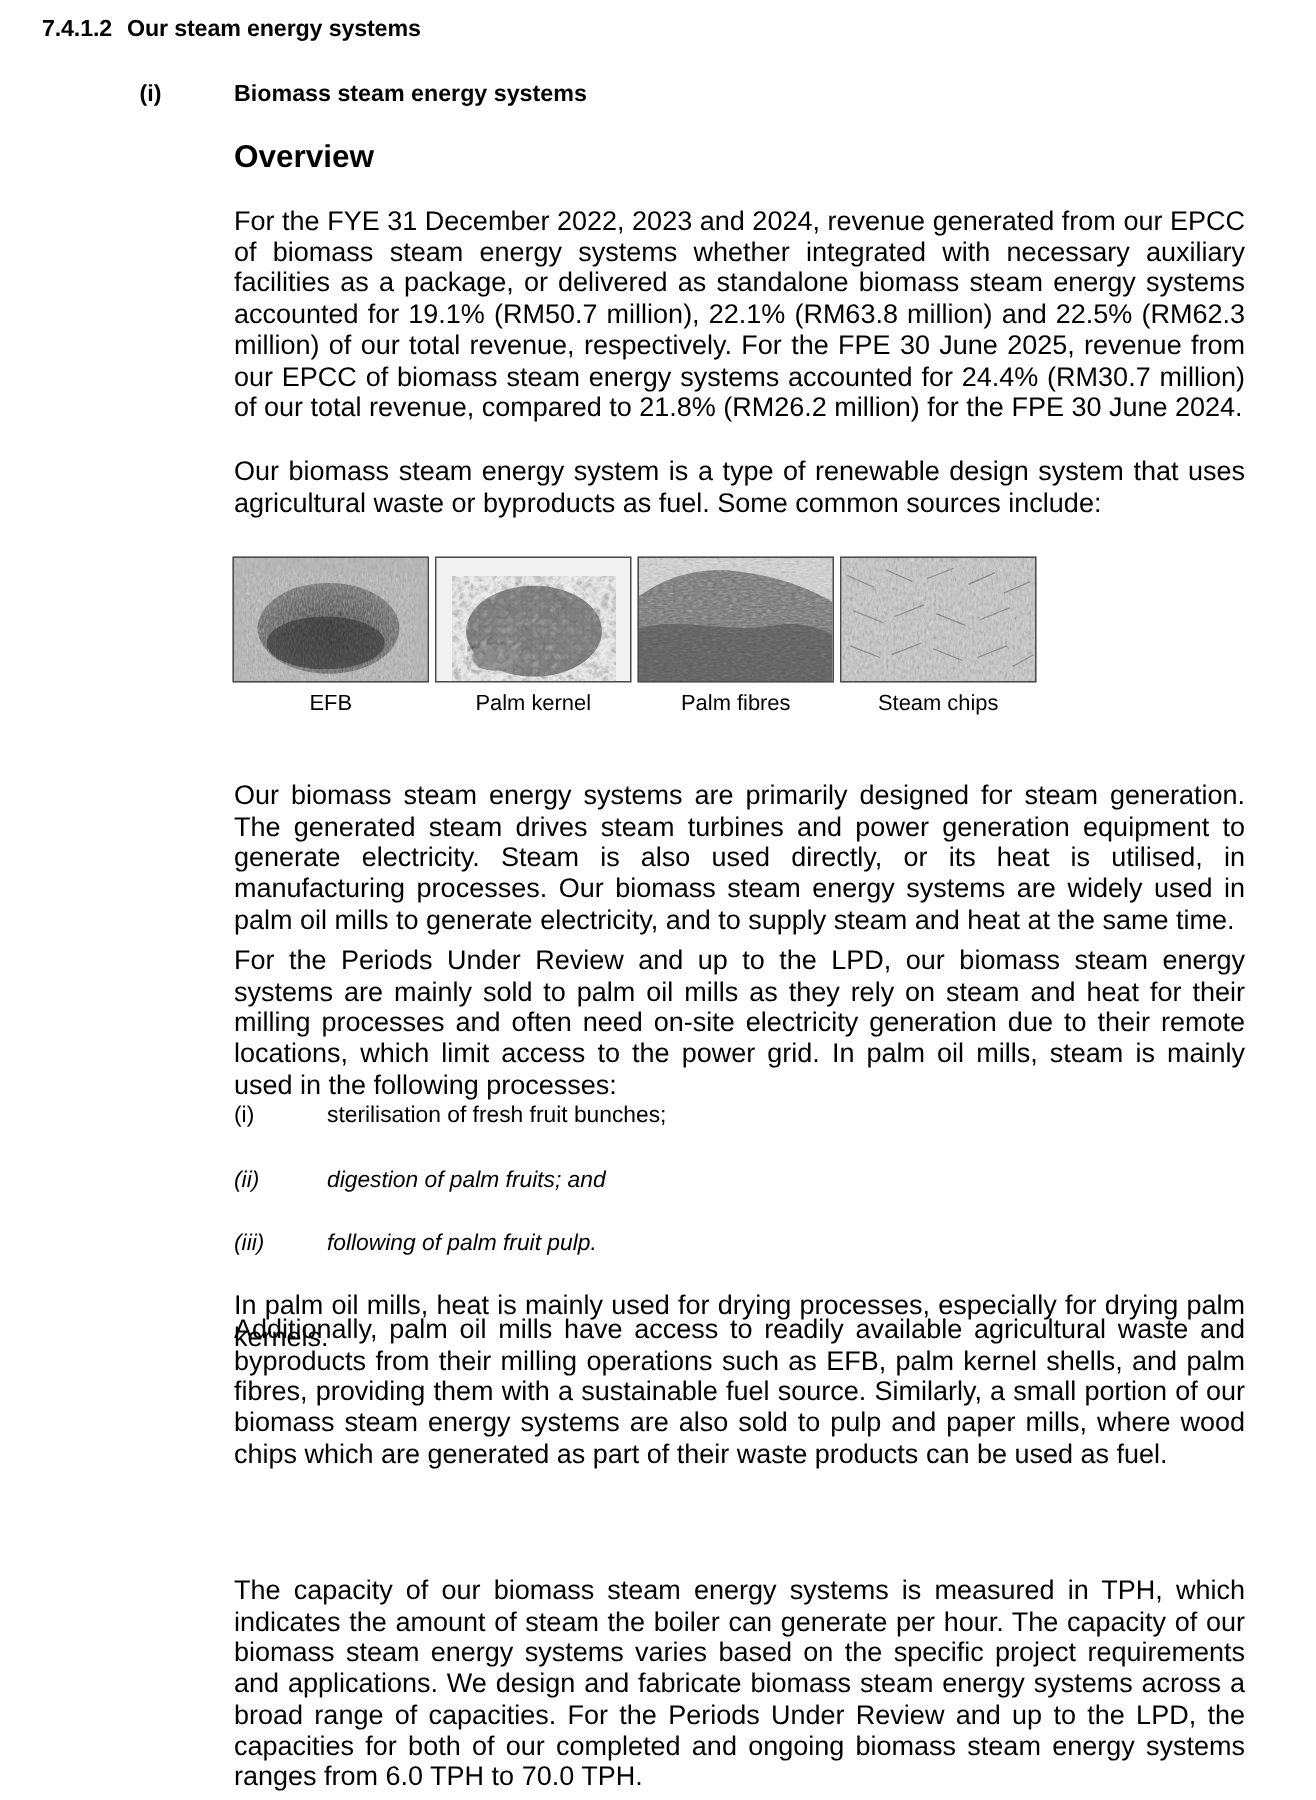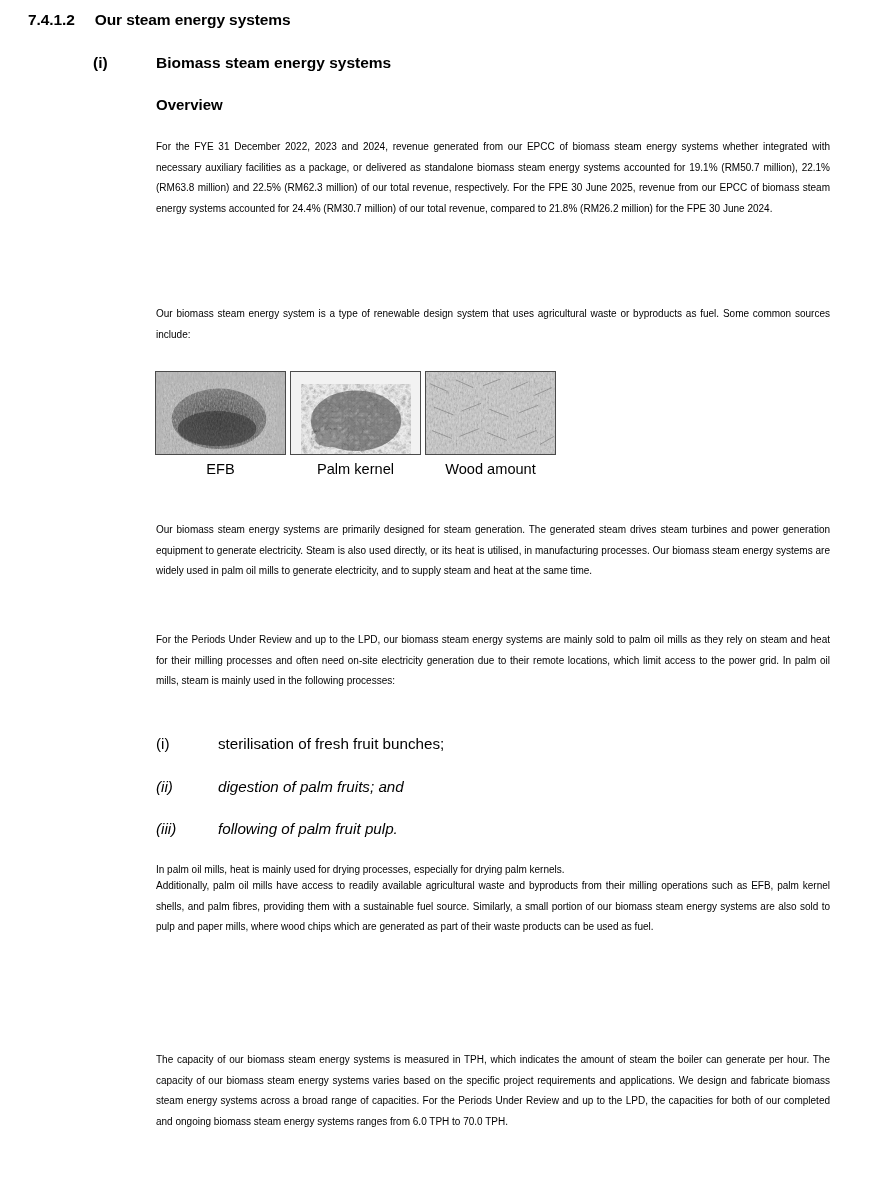--- a/index.html
+++ b/index.html
@@ -29,21 +29,21 @@
     left: 28px;
     top: 10px;
     width: 802px;
     font-size: 15.5px;
     font-weight: bold;
     letter-spacing: -0.1px;
     line-height: 20px;
   }
   .section-heading .num {
     display: inline-block;
-    margin-right: 20px;
+    margin-right: 10px;
   }
 
   
   .subsection {
     position: absolute;
     left: 93px;
     top: 53px;
     width: 737px;
     font-size: 15.5px;
     font-weight: bold;
@@ -53,31 +53,31 @@
     display: inline-block;
     width: 63px;
   }
 
   
   .overview-heading {
     position: absolute;
     left: 156px;
     top: 95px;
     width: 674px;
-    font-size: 15px;
+    font-size: 21px;
     font-weight: bold;
     line-height: 20px;
   }
 
   
   .body-col {
     position: absolute;
     left: 156px;
     width: 674px;
-    font-size: 10px;
+    font-size: 18px;
     line-height: 20.7px;
   }
   p.para {
     margin: 0;
     text-align: justify;
     text-justify: inter-word;
   }
 
   
   .figures {
@@ -209,20 +209,37 @@
           <rect x="0" y="0" width="131" height="84" fill="#f2f2f2"></rect>
           <ellipse cx="66" cy="50" rx="46" ry="31" fill="#7e7e7e"></ellipse>
           <ellipse cx="66" cy="50" rx="46" ry="31" filter="url(#gr2)" opacity="0.8"></ellipse>
           <ellipse cx="40" cy="68" rx="16" ry="9" fill="#8c8c8c"></ellipse>
           <ellipse cx="40" cy="68" rx="16" ry="9" filter="url(#gr2)" opacity="0.7"></ellipse>
         </svg>
       </div>
       <div class="fig-caption">Palm kernel</div>
     </div>
 
+    <div class="figure">
+      <div class="fig-frame">
+        <svg viewBox="0 0 131 84" preserveAspectRatio="none" aria-hidden="true">
+          <defs>
+            <filter id="gr3">
+              <feTurbulence type="fractalNoise" baseFrequency="0.3 0.75" numOctaves="5" seed="41"></feTurbulence>
+              <feColorMatrix type="saturate" values="0"></feColorMatrix>
+            </filter>
+          </defs>
+          <rect x="0" y="0" width="131" height="84" fill="#d8d8d8"></rect>
+          <path d="M0,84 L0,26 C20,12 42,6 66,9 C92,12 114,20 131,30 L131,84 Z" fill="#6f6f6f"></path>
+          <rect x="0" y="0" width="131" height="84" filter="url(#gr3)" opacity="0.62"></rect>
+          <path d="M0,84 L0,48 C30,40 60,52 92,46 C110,43 122,48 131,52 L131,84 Z" fill="#4a4a4a" opacity="0.5"></path>
+        </svg>
+      </div>
+      <div class="fig-caption">Palm fibres</div>
+    </div>
 
     <div class="figure">
       <div class="fig-frame" style="background:#cfcfcf;">
         <svg viewBox="0 0 131 84" preserveAspectRatio="none" aria-hidden="true">
           <defs>
             <filter id="gr4">
               <feTurbulence type="fractalNoise" baseFrequency="0.62 0.3" numOctaves="4" seed="11"></feTurbulence>
               <feColorMatrix type="saturate" values="0"></feColorMatrix>
               <feComponentTransfer>
                   <feFuncA type="linear" slope="0.9"></feFuncA>
@@ -242,21 +259,21 @@
             <line x1="64" y1="38" x2="84" y2="46"></line>
             <line x1="94" y1="42" x2="114" y2="34"></line>
             <line x1="6" y1="60" x2="26" y2="68"></line>
             <line x1="34" y1="66" x2="54" y2="58"></line>
             <line x1="62" y1="62" x2="82" y2="70"></line>
             <line x1="92" y1="68" x2="112" y2="60"></line>
             <line x1="116" y1="74" x2="130" y2="66"></line>
           </g>
         </svg>
       </div>
-      <div class="fig-caption">Wood amount</div>
+      <div class="fig-caption">Steam chips</div>
     </div>
 
   </div>
 
   <div class="body-col" style="top:520px;">
     <p class="para">Our biomass steam energy systems are primarily designed for steam generation. The generated steam drives steam turbines and power generation equipment to generate electricity. Steam is also used directly, or its heat is utilised, in manufacturing processes. Our biomass steam energy systems are widely used in palm oil mills to generate electricity, and to supply steam and heat at the same time.</p>
   </div>
 
   <div class="body-col" style="top:630px;">
     <p class="para">For the Periods Under Review and up to the LPD, our biomass steam energy systems are mainly sold to palm oil mills as they rely on steam and heat for their milling processes and often need on-site electricity generation due to their remote locations, which limit access to the power grid. In palm oil mills, steam is mainly used in the following processes:</p>

